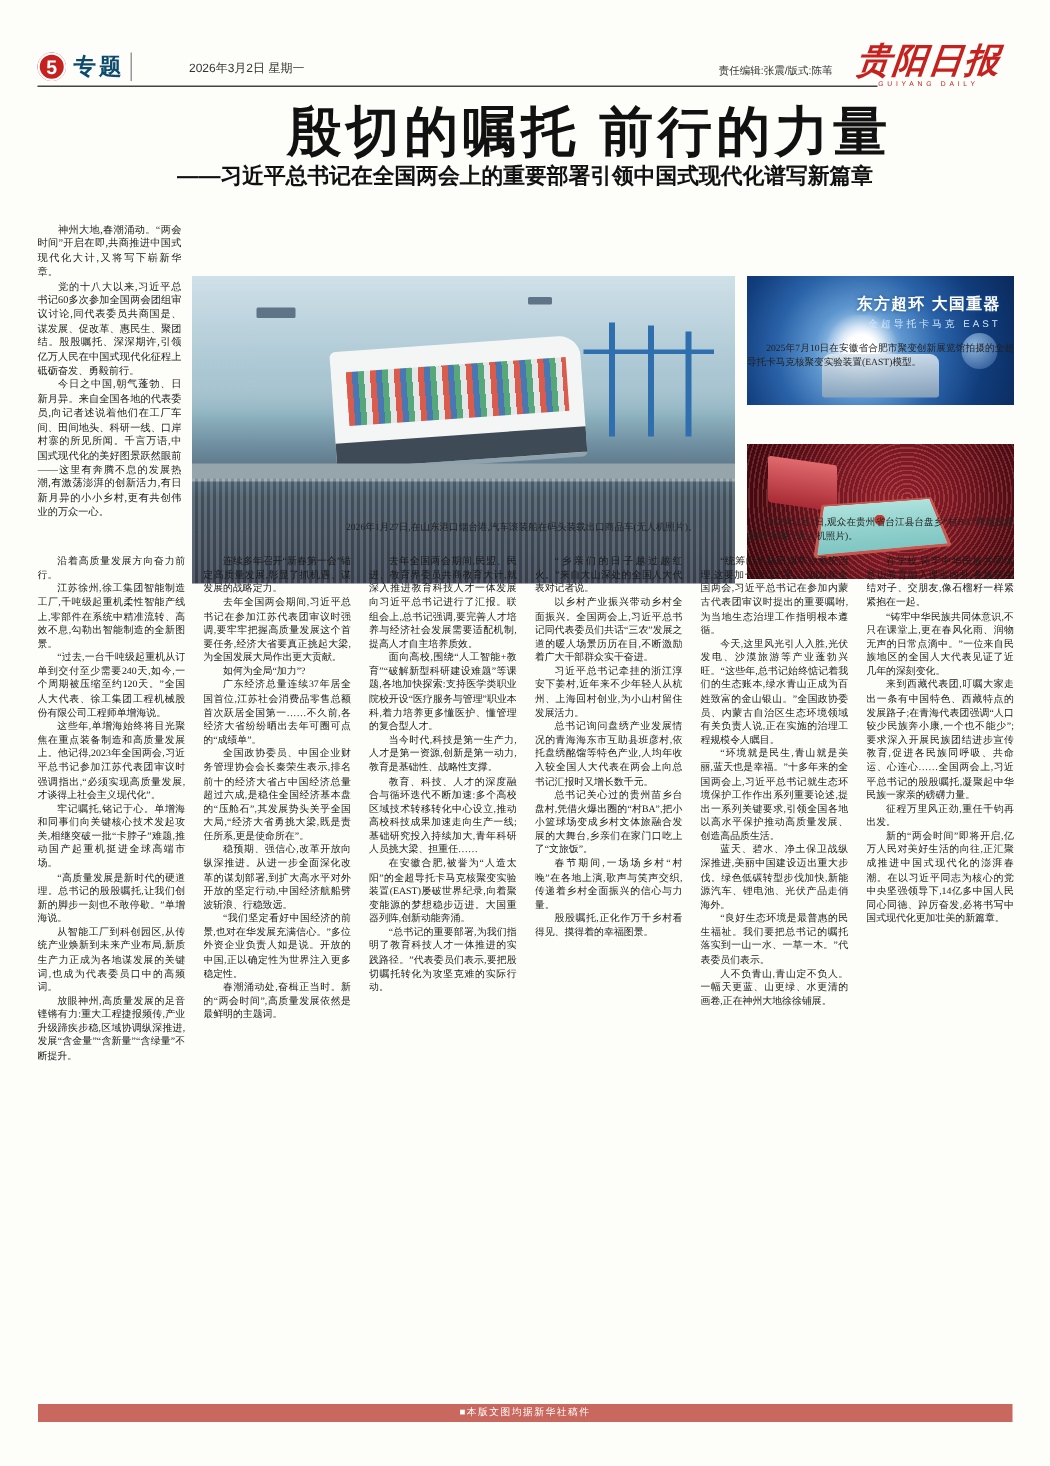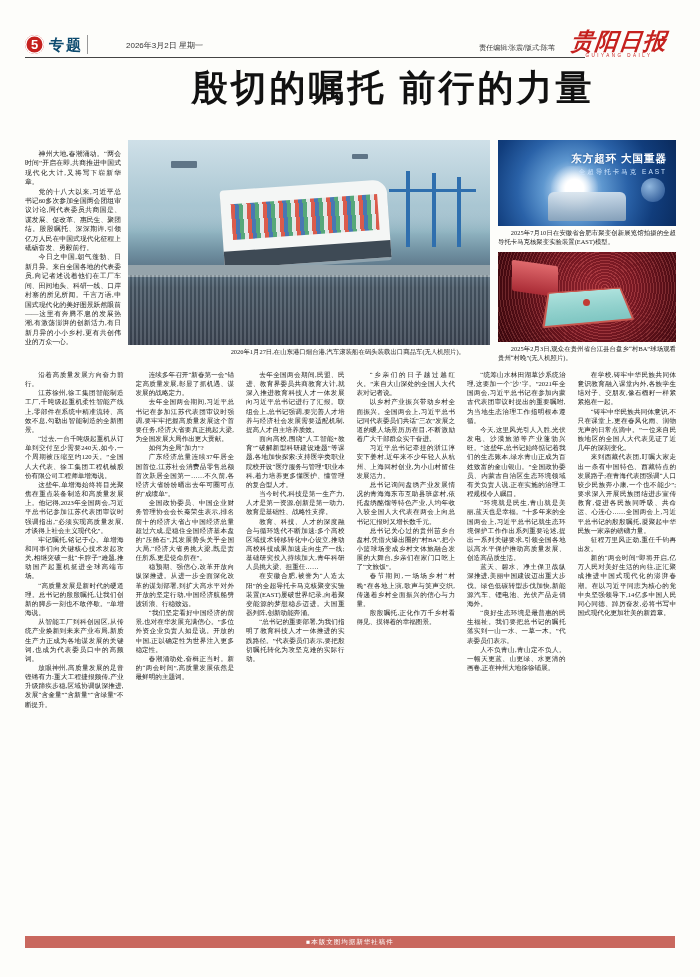--- a/index.html
+++ b/index.html
@@ -25,21 +25,21 @@
   .headline{position:absolute;left:0;top:64px;width:700px;text-align:center;
             font-family:"Liberation Sans",sans-serif;font-weight:900;font-size:36px;
             letter-spacing:3px;color:#111;padding-left:43px;}
   .subhead{position:absolute;left:0;top:108px;width:700px;text-align:center;
            font-family:"Liberation Sans",sans-serif;font-weight:bold;font-size:14.5px;color:#111;}
   
   .lead{position:absolute;left:25px;top:149px;width:96px;height:198px;overflow:hidden;
         font-size:6.8px;line-height:9.4px;text-align:justify;}
   .lead p,.bodycol p{margin:0;text-indent:2em;}
   
-  .photo{position:absolute;overflow:hidden;}
+  .photo{position:absolute;overflow:hidden;margin-top:44px;}
   .ph-main{left:128px;top:140px;width:362px;height:205px;
            background:linear-gradient(180deg,#b7cdd9 0%,#c6d8e1 18%,#a9c3cf 34%,#8fb3c0 45%,#6f8fa0 55%,#5c7587 63%,#4a5a68 72%,#3d4654 100%);}
   .sea-haze{position:absolute;left:0;top:0;width:100%;height:46%;
             background:linear-gradient(180deg,#cfe0e8,#a9c6d2 70%,rgba(169,198,210,0));}
   .far-ship{position:absolute;background:#5f7587;border-radius:1px;}
   .ship{position:absolute;left:26%;top:22%;width:46%;height:38%;background:#f4f6f5;
         border-radius:4px 14px 3px 3px;transform:rotate(-4deg);
         box-shadow:0 3px 0 #8fa3ae;}
   .ship .stripes{position:absolute;left:6%;top:18%;width:88%;height:46%;
         background:repeating-linear-gradient(90deg,#d6402e 0 4px,#2b61a8 4px 8px,#3a9a64 8px 12px,#e0e4e6 12px 16px);
@@ -100,20 +100,21 @@
     <div class="dateline">2026年3月2日 星期一</div>
     <div class="editors">责任编辑:张震/版式:陈苇</div>
     <div class="masthead">
       <span class="cn">贵阳日报</span>
       <div class="en">GUIYANG DAILY</div>
     </div>
   </div>
   <div class="toprule"></div>
 
   <div class="headline">殷切的嘱托  前行的力量</div>
+  <div class="subhead">——习近平总书记在全国两会上的重要部署引领中国式现代化谱写新篇章</div>
 
   <div class="lead">
 
   <p>神州大地,春潮涌动。“两会时间”开启在即,共商推进中国式现代化大计,又将写下崭新华章。</p>
       <p>党的十八大以来,习近平总书记60多次参加全国两会团组审议讨论,同代表委员共商国是、谋发展、促改革、惠民生、聚团结。殷殷嘱托、深深期许,引领亿万人民在中国式现代化征程上砥砺奋发、勇毅前行。</p>
       <p>今日之中国,朝气蓬勃、日新月异。来自全国各地的代表委员,向记者述说着他们在工厂车间、田间地头、科研一线、口岸村寨的所见所闻。千言万语,中国式现代化的美好图景跃然眼前——这里有奔腾不息的发展热潮,有激荡澎湃的创新活力,有日新月异的小小乡村,更有共创伟业的万众一心。</p>
     </div>
 
   <div class="photo ph-main">
     <div class="sea-haze"></div>

